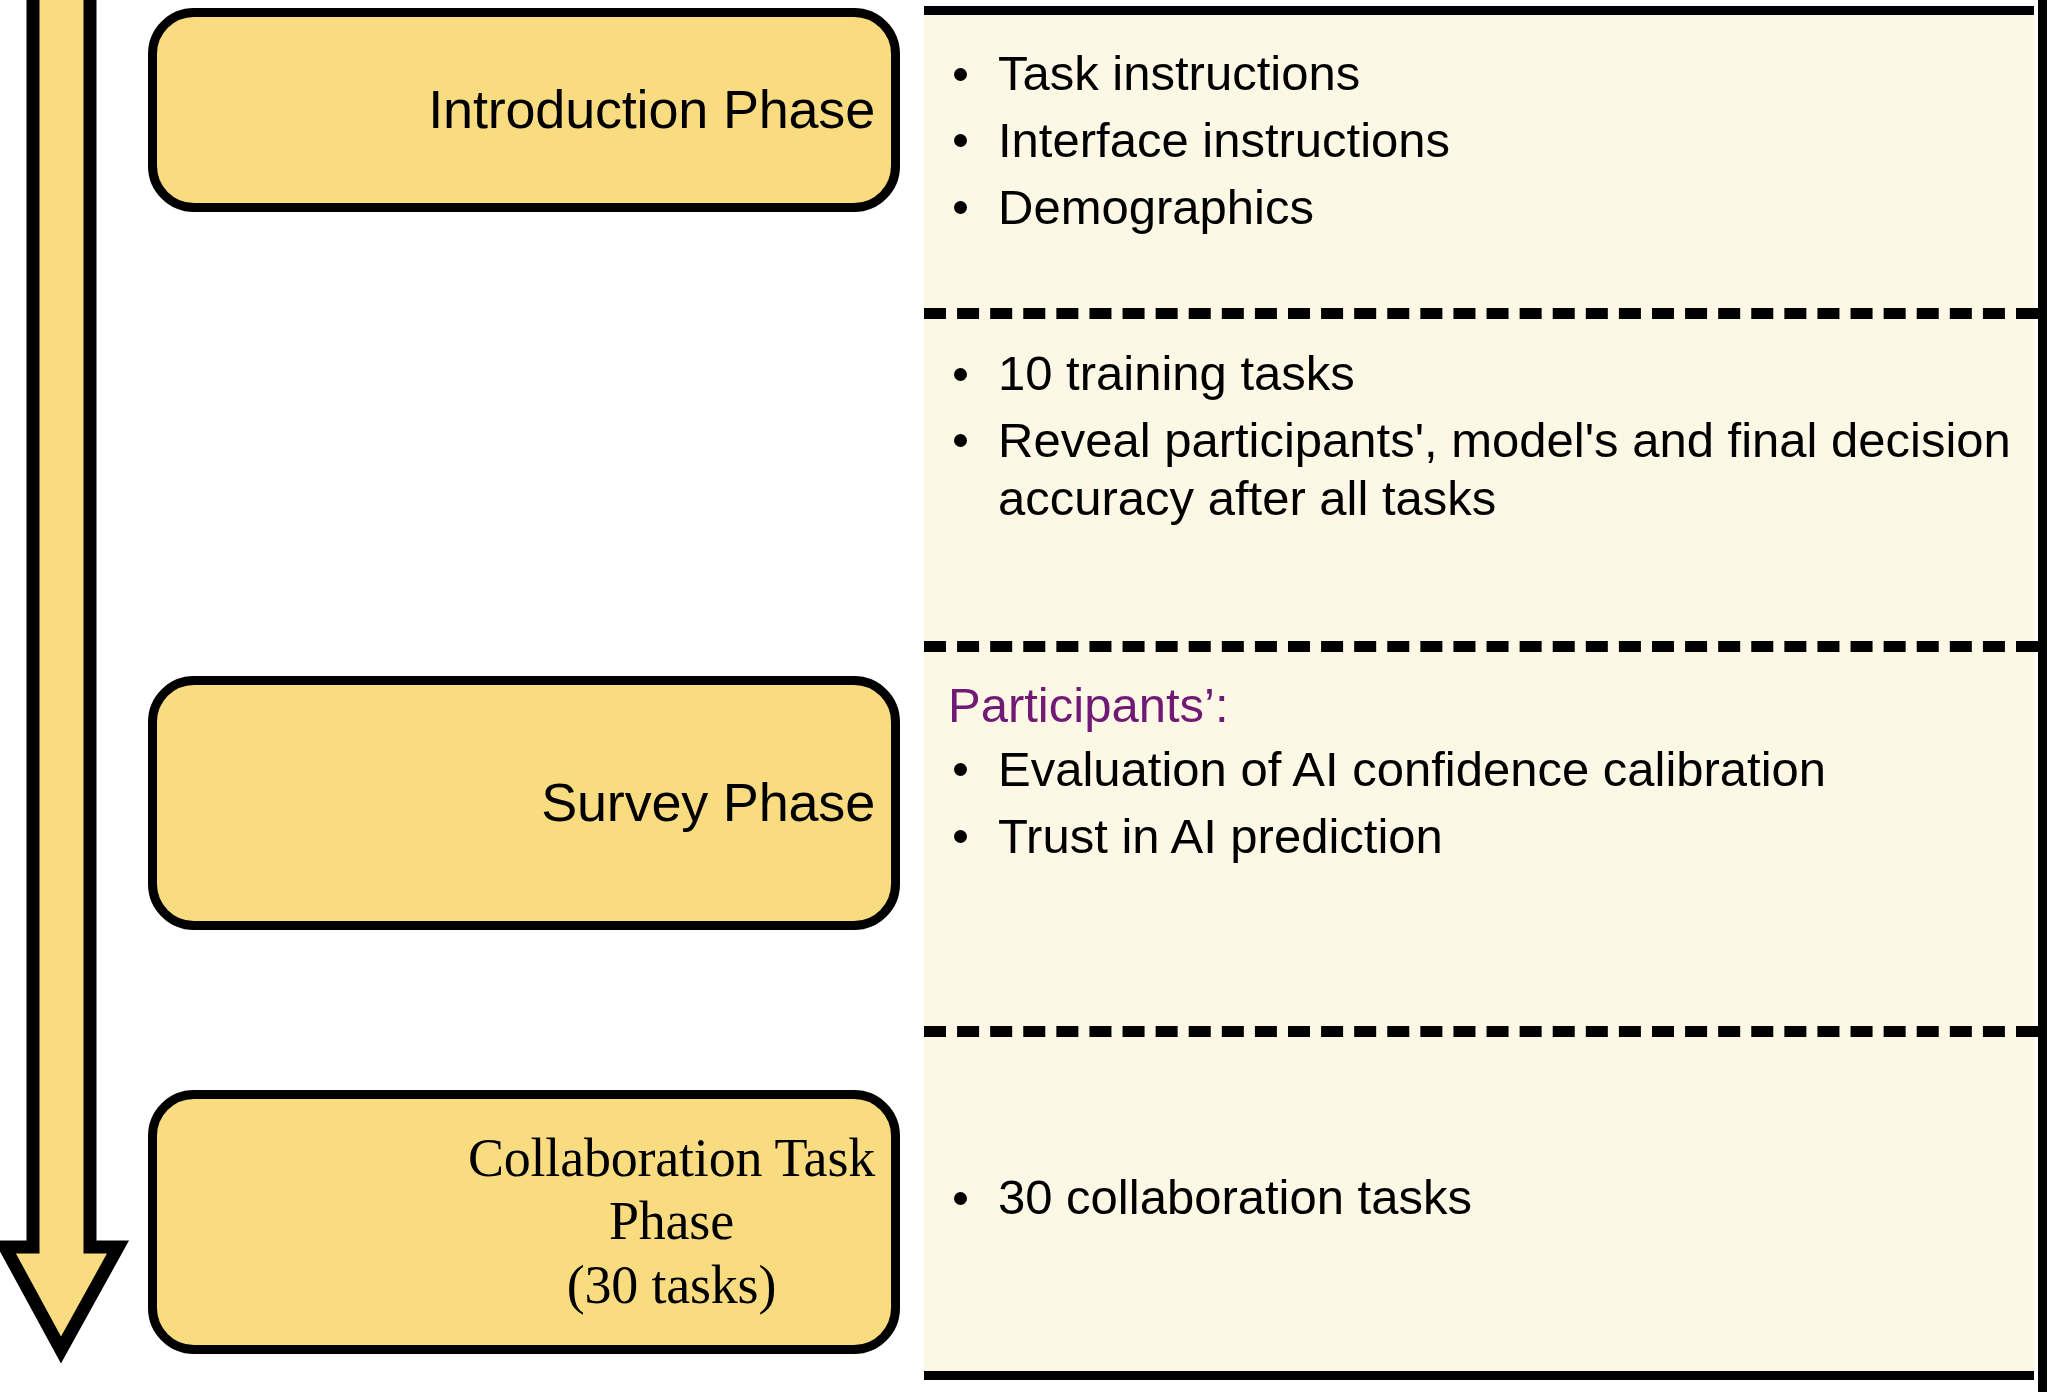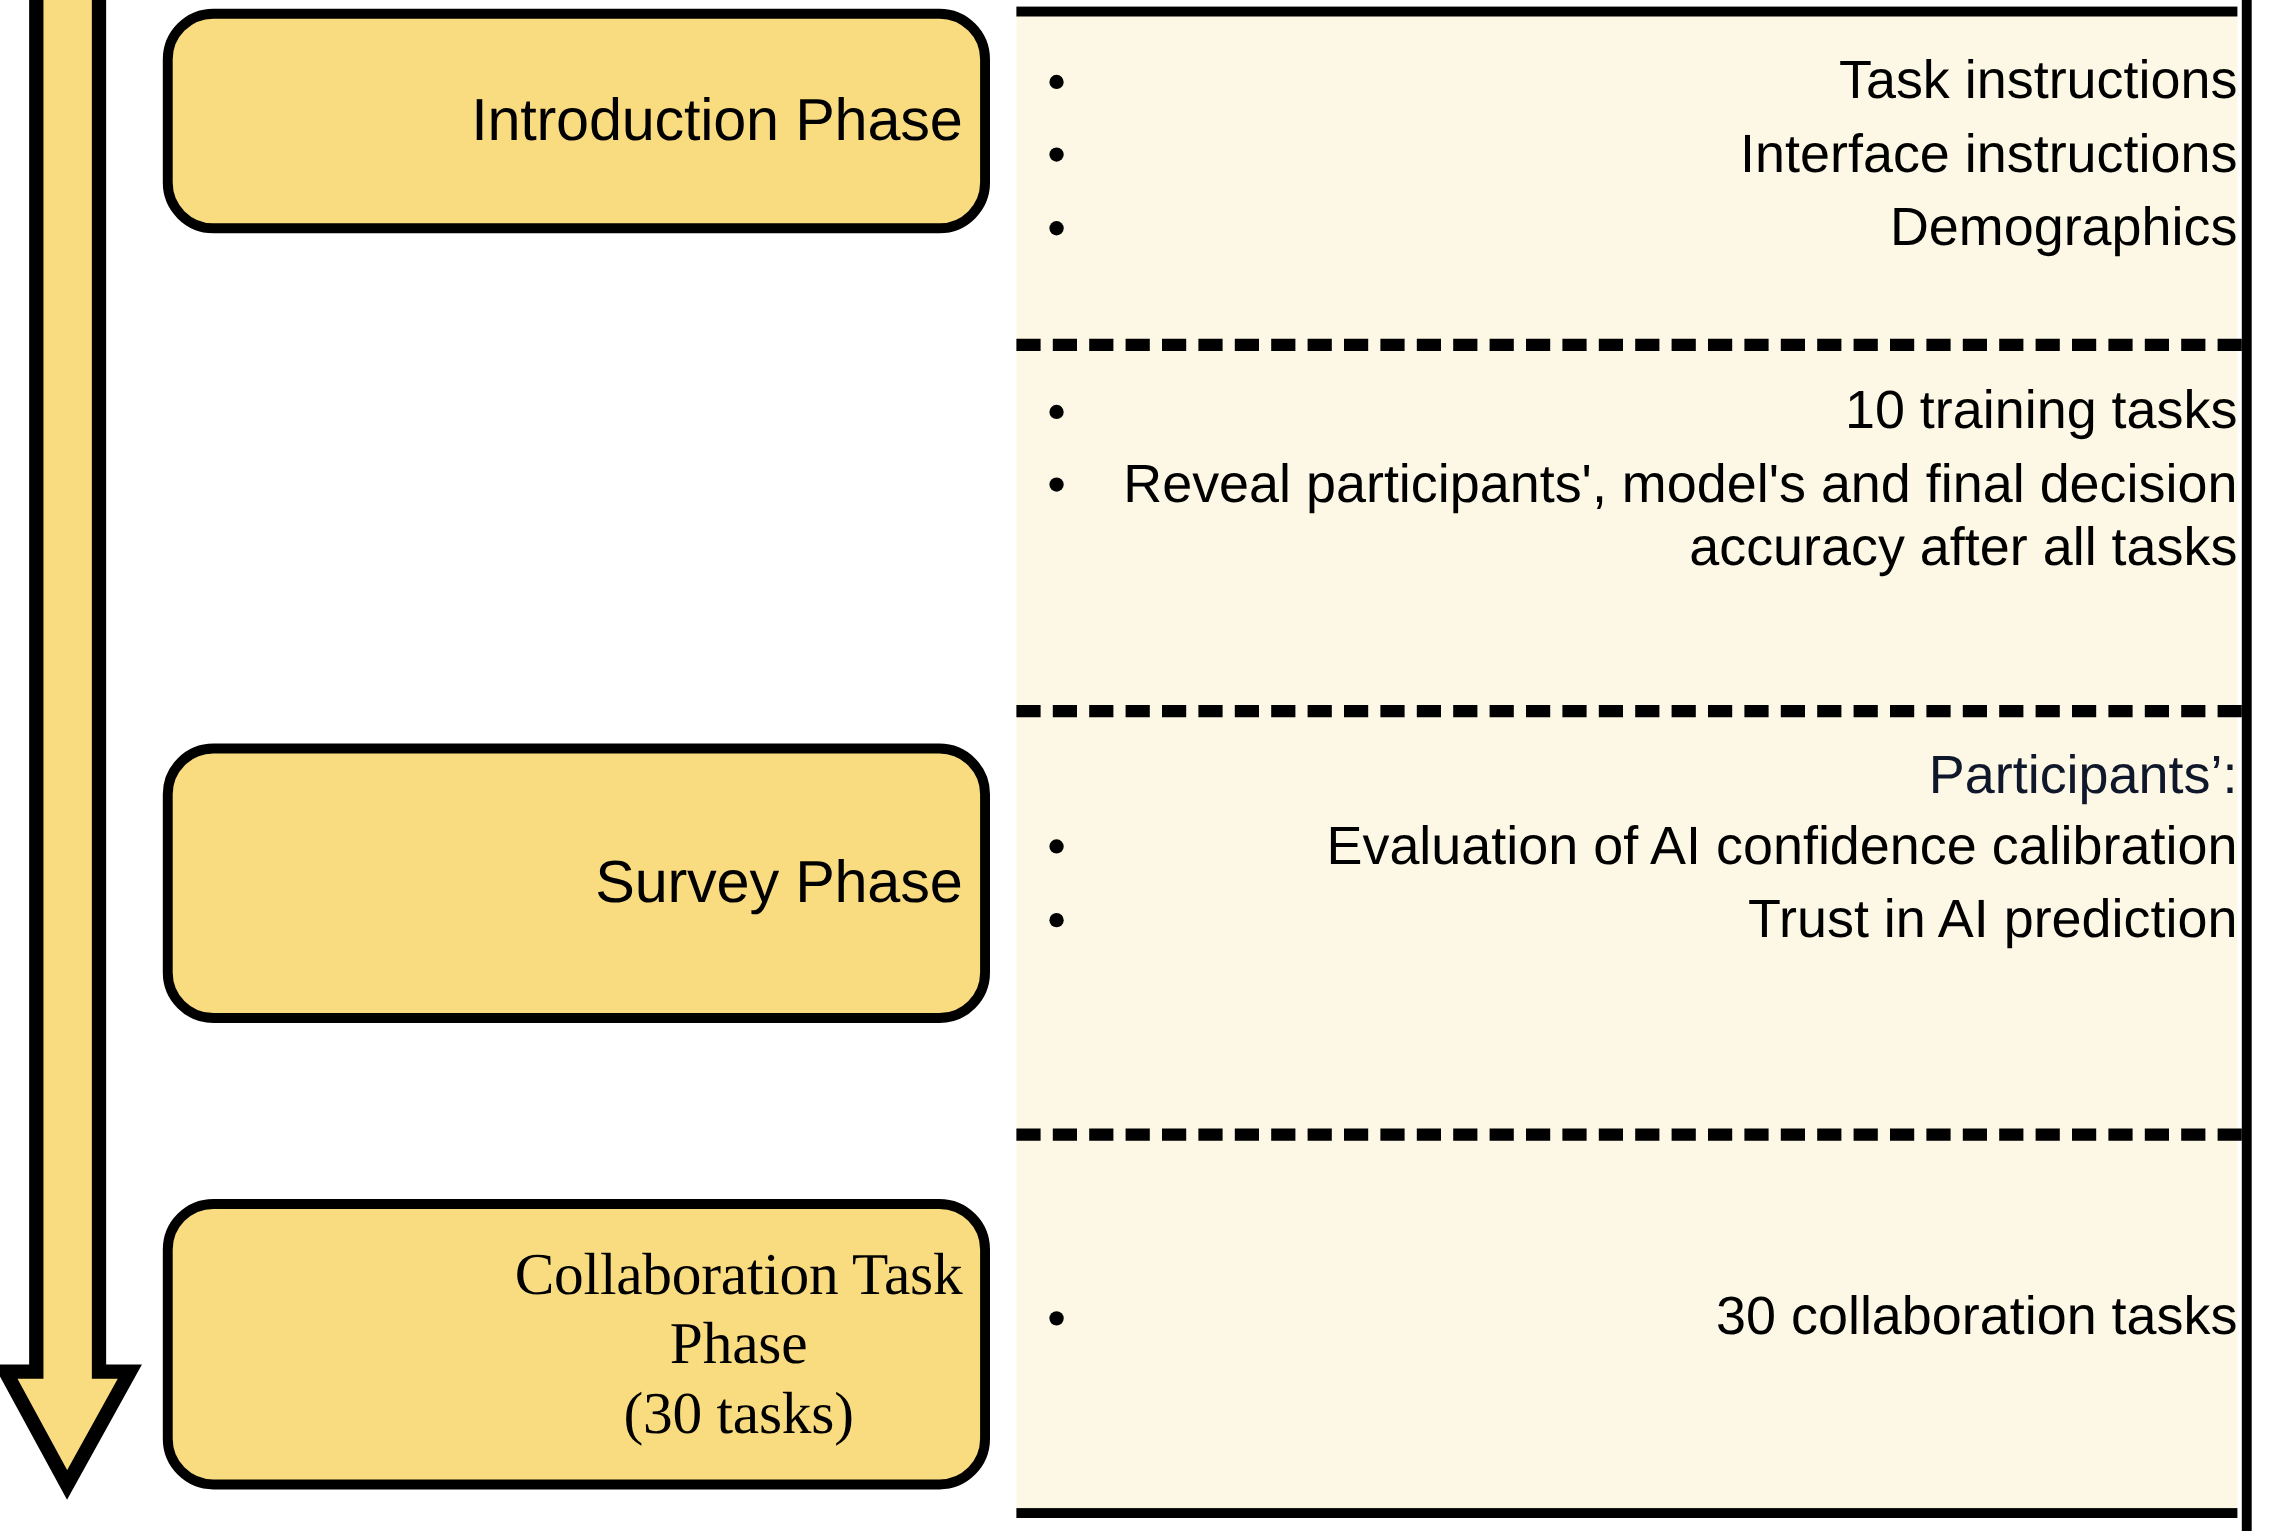--- a/index.html
+++ b/index.html
@@ -60,21 +60,20 @@
   .details-panel {
     position: absolute;
     left: 924px;
     top: 6px;
     width: 1110px;
     height: 1374px;
     background: #FDF7E6;
     border-top: 9px solid #000000;
     border-right: 0;
     border-bottom: 9px solid #000000;
-    text-align: right;
   }
 
   .panel-right-rail {
     position: absolute;
     left: 2038px;
     top: 0px;
     width: 9px;
     height: 1392px;
     background: #000000;
   }
@@ -87,21 +86,21 @@
   }
 
   #detail-section-0 { top: 30px;   height: 277px; }
   #detail-section-1 { top: 330px;  height: 307px; }
   #detail-section-2 { top: 662px;  height: 360px; }
   #detail-section-3 { top: 1046px; height: 330px; }
 
   .section-intro {
     font-size: 49px;
     line-height: 1.18;
-    color: #0f172a;
+    color: #701a75;
     margin-left: 12px;
     margin-bottom: 6px;
   }
 
   .bullet-list { list-style: none; }
 
   .bullet-item {
     position: relative;
     font-size: 49px;
     line-height: 1.18;

